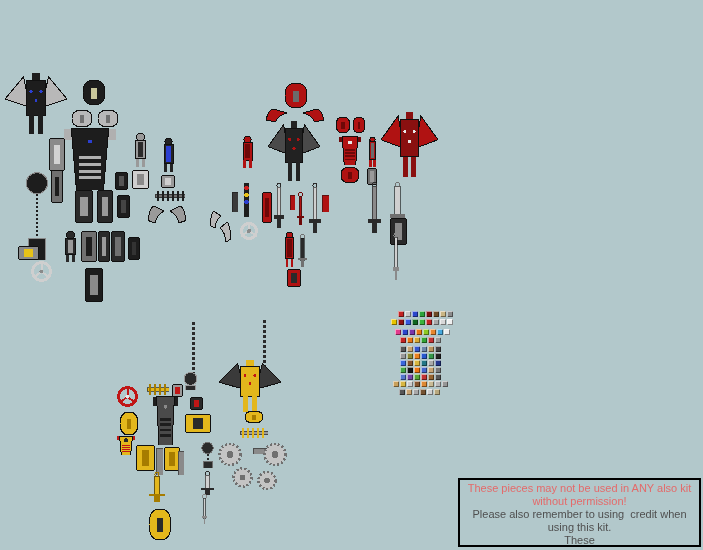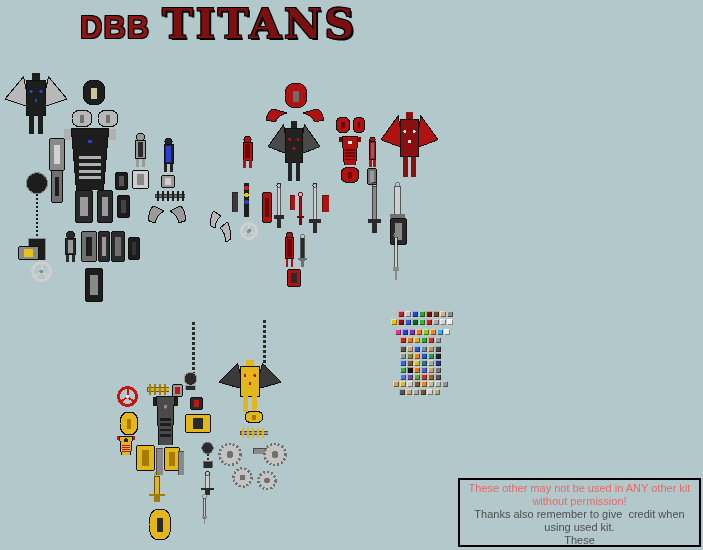--- a/index.html
+++ b/index.html
@@ -40,24 +40,20 @@
   .swatch{
     position:absolute;width:6px;height:6px;
     box-shadow:inset 1px 1px 0 rgba(255,255,255,.55), inset -1px -1px 0 rgba(0,0,0,.45);
   }
 </style>
 </head>
 <body>
 
 <div class="stage">
 
-  <div class="title">
-    <span class="t-dbb">DBB</span>
-    <span class="t-titans">TITANS</span>
-  </div>
 
   <div id="kit">
       <div class="piece" style="left: 5px; top: 73px; width: 62px; height: 62px;">
         <svg width="62" height="62" viewBox="0 0 62 62" shape-rendering="crispEdges">
       <polygon points="0,26.04 18.599999999999998,3.7199999999999998 24.8,34.1" fill="#b8b8b8" stroke="#101010" stroke-width="1"></polygon>
       <polygon points="62,26.04 43.4,3.7199999999999998 37.199999999999996,34.1" fill="#b8b8b8" stroke="#101010" stroke-width="1"></polygon>
       <rect x="27.28" y="0" width="7.4399999999999995" height="8.680000000000001" fill="#1d1d1d"></rect>
       <rect x="21.080000000000002" y="7.4399999999999995" width="19.84" height="34.720000000000006" fill="#1d1d1d" stroke="#101010" stroke-width="1"></rect>
       <rect x="23.56" y="42.160000000000004" width="5.58" height="18.599999999999998" fill="#1d1d1d"></rect>
       <rect x="32.86" y="42.160000000000004" width="5.58" height="18.599999999999998" fill="#1d1d1d"></rect>
@@ -749,20 +745,20 @@
       <div class="swatch" style="left: 399px; top: 389px; background: rgb(86, 86, 86);"></div>
       <div class="swatch" style="left: 406px; top: 389px; background: rgb(200, 164, 116);"></div>
       <div class="swatch" style="left: 413px; top: 389px; background: rgb(168, 168, 168);"></div>
       <div class="swatch" style="left: 420px; top: 389px; background: rgb(116, 82, 49);"></div>
       <div class="swatch" style="left: 427px; top: 389px; background: rgb(207, 207, 207);"></div>
       <div class="swatch" style="left: 434px; top: 389px; background: rgb(184, 168, 126);"></div>
     </div>
 
 
   <div class="notice">
-    <div class="n-red">These other may not be used in ANY other kit</div>
+    <div class="n-red">These pieces may not be used in ANY also kit</div>
     <div class="n-red">without permission!</div>
-    <div class="n-dark">Thanks also remember to give  credit when</div>
-    <div class="n-dark">using used kit.</div>
+    <div class="n-dark">Please also remember to using  credit when</div>
+    <div class="n-dark">using this kit.</div>
     <div class="n-dark">These</div>
   </div>
 
 </div>
 
 </body></html>

